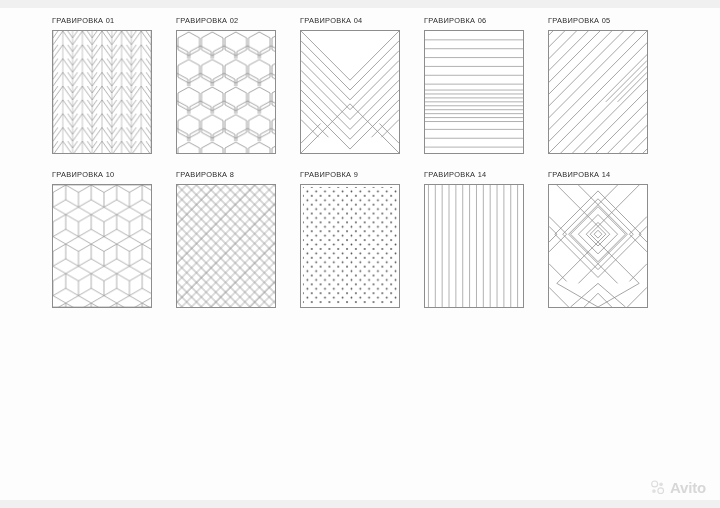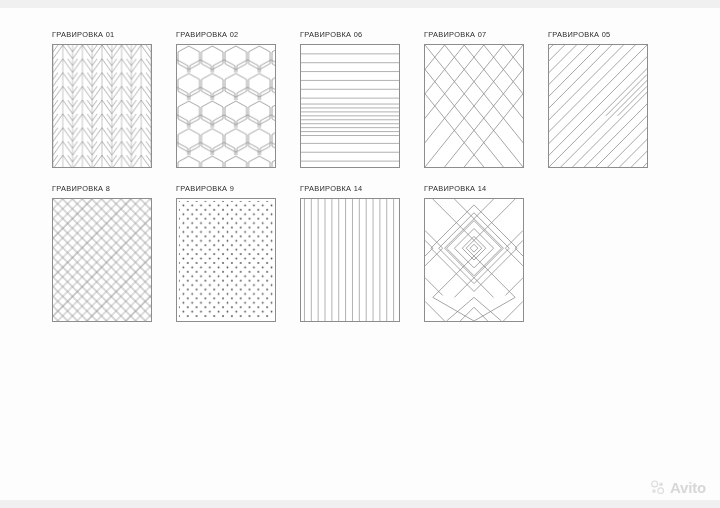--- a/index.html
+++ b/index.html
@@ -18,21 +18,21 @@
     position: absolute;
     left: 0;
     top: 0;
     width: 720px;
     height: 508px;
     background: #fdfdfd;
   }
   .grid {
     position: absolute;
     left: 52px;
-    top: 30px;
+    top: 16px;
     width: 620px;
     display: flex;
     flex-wrap: wrap;
     gap: 0px;
   }
   .cell {
     width: 124px;
     margin-bottom: 16px;
     box-sizing: border-box;
   }
@@ -127,20 +127,41 @@
                 <path d="M24 15 L13 21 L13 33 L24 39 L35 33 L35 21 Z"></path>
               </g>
             </pattern>
           </defs>
           <rect x="0" y="0" width="100" height="124" fill="url(#p02)"></rect>
         </svg>
       </div>
     </div>
 
 
+    <div class="cell">
+      <div class="cell-label">ГРАВИРОВКА 04</div>
+      <div class="tile">
+        <svg viewBox="0 0 100 124" preserveAspectRatio="none">
+          <g fill="none" stroke="#8d8d8d" stroke-width="0.8">
+            <path d="M0 0 L50 50 L100 0"></path>
+            <path d="M0 10 L50 60 L100 10"></path>
+            <path d="M0 20 L50 70 L100 20"></path>
+            <path d="M0 30 L50 80 L100 30"></path>
+            <path d="M0 40 L50 90 L100 40"></path>
+            <path d="M0 50 L50 100 L100 50"></path>
+            <path d="M0 60 L50 110 L100 60"></path>
+            <path d="M0 70 L50 120 L100 70"></path>
+            <path d="M0 80 L28 108 M72 108 L100 80"></path>
+            <path d="M0 90 L18 108 M82 108 L100 90"></path>
+            <path d="M0 124 L50 74 L100 124"></path>
+            <path d="M0 114 L20 94 M80 94 L100 114"></path>
+          </g>
+        </svg>
+      </div>
+    </div>
 
 
     <div class="cell">
       <div class="cell-label">ГРАВИРОВКА 06</div>
       <div class="tile">
         <svg viewBox="0 0 100 124" preserveAspectRatio="none">
           <g fill="none" stroke="#8d8d8d" stroke-width="0.7">
             <path d="M0 9 L100 9"></path>
             <path d="M0 18 L100 18"></path>
             <path d="M0 27 L100 27"></path>
@@ -157,46 +178,54 @@
             <path d="M0 88 L100 88"></path>
             <path d="M0 92 L100 92"></path>
             <path d="M0 100 L100 100"></path>
             <path d="M0 109 L100 109"></path>
             <path d="M0 118 L100 118"></path>
           </g>
         </svg>
       </div>
     </div>
 
-    <div class="cell">
-      <div class="cell-label">ГРАВИРОВКА 07</div>
-      <div class="tile">
-        <svg viewBox="0 0 100 124" preserveAspectRatio="none">
-          <g fill="none" stroke="#8d8d8d" stroke-width="0.8">
-            <path d="M-40 0 L60 124 M-20 0 L80 124 M0 0 L100 124 M20 0 L120 124 M40 0 L140 124 M60 0 L160 124 M80 0 L180 124"></path>
-            <path d="M140 0 L40 124 M120 0 L20 124 M100 0 L0 124 M80 0 L-20 124 M60 0 L-40 124 M40 0 L-60 124 M20 0 L-80 124"></path>
-          </g>
-        </svg>
-      </div>
-    </div>
 
 
     <div class="cell">
       <div class="cell-label">ГРАВИРОВКА 05</div>
       <div class="tile">
         <svg viewBox="0 0 100 124" preserveAspectRatio="none">
           <g fill="none" stroke="#8d8d8d" stroke-width="0.8">
             <path d="M-120 124 L4 0 M-108 124 L16 0 M-96 124 L28 0 M-84 124 L40 0 M-72 124 L52 0 M-60 124 L64 0 M-48 124 L76 0 M-36 124 L88 0 M-24 124 L100 0"></path>
             <path d="M-12 124 L112 0 M0 124 L124 0 M12 124 L136 0 M24 124 L148 0 M36 124 L160 0 M48 124 L172 0 M60 124 L184 0 M72 124 L196 0 M84 124 L208 0 M96 124 L220 0"></path>
             <path d="M100 30 L58 72 M100 42 L70 72"></path>
           </g>
         </svg>
       </div>
     </div>
 
+    <div class="cell">
+      <div class="cell-label">ГРАВИРОВКА 10</div>
+      <div class="tile">
+        <svg viewBox="0 0 100 124" preserveAspectRatio="none">
+          <defs>
+            <pattern id="p10" width="26" height="30" patternUnits="userSpaceOnUse">
+              <g fill="none" stroke="#8d8d8d" stroke-width="0.7">
+                <path d="M13 0 L26 7.5 L26 22.5 L13 30 L0 22.5 L0 7.5 Z"></path>
+                <path d="M13 0 L13 15 M13 15 L26 22.5 M13 15 L0 22.5"></path>
+              </g>
+            </pattern>
+          </defs>
+          <rect x="0" y="0" width="100" height="124" fill="url(#p10)"></rect>
+          <g fill="none" stroke="#8d8d8d" stroke-width="0.7">
+            <path d="M0 0 L100 0 M0 124 L100 124"></path>
+          </g>
+        </svg>
+      </div>
+    </div>
 
     <div class="cell">
       <div class="cell-label">ГРАВИРОВКА 8</div>
       <div class="tile">
         <svg viewBox="0 0 100 124" preserveAspectRatio="none">
           <defs>
             <pattern id="p11" width="28" height="28" patternUnits="userSpaceOnUse" patternTransform="rotate(45 0 0)">
               <g fill="none" stroke="#8d8d8d" stroke-width="0.7">
                 <rect x="0" y="0" width="28" height="28"></rect>
                 <path d="M0 7 L28 7 M0 14 L28 14 M0 21 L28 21"></path>

